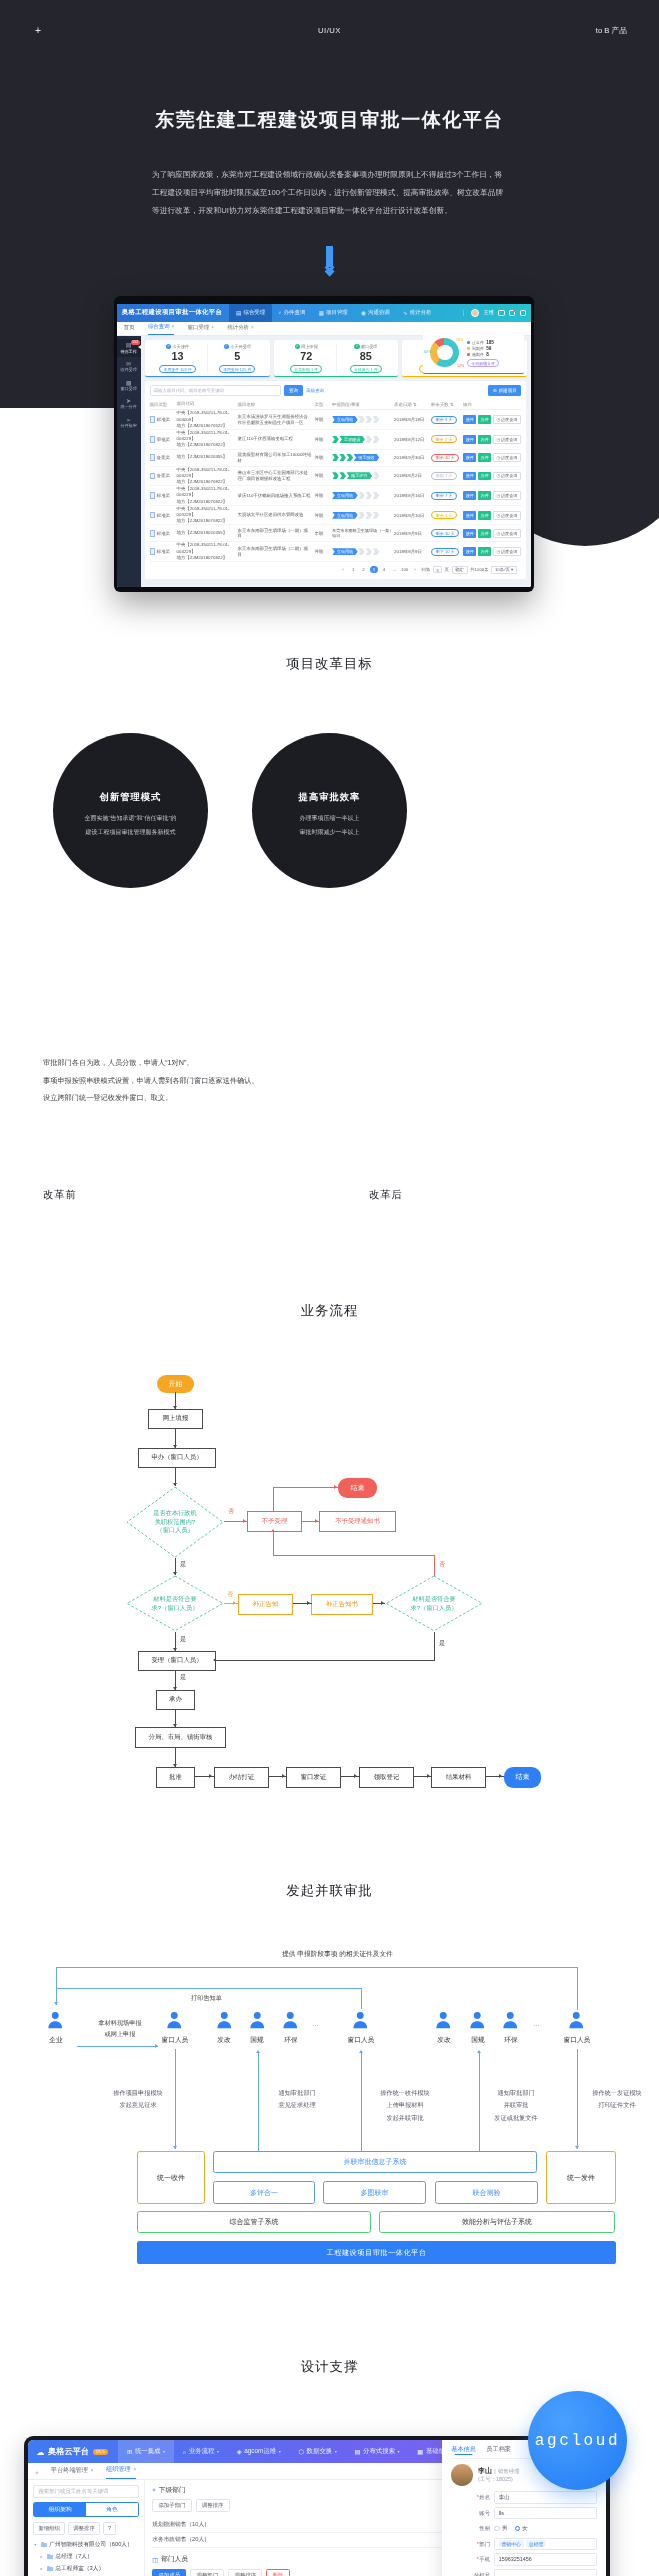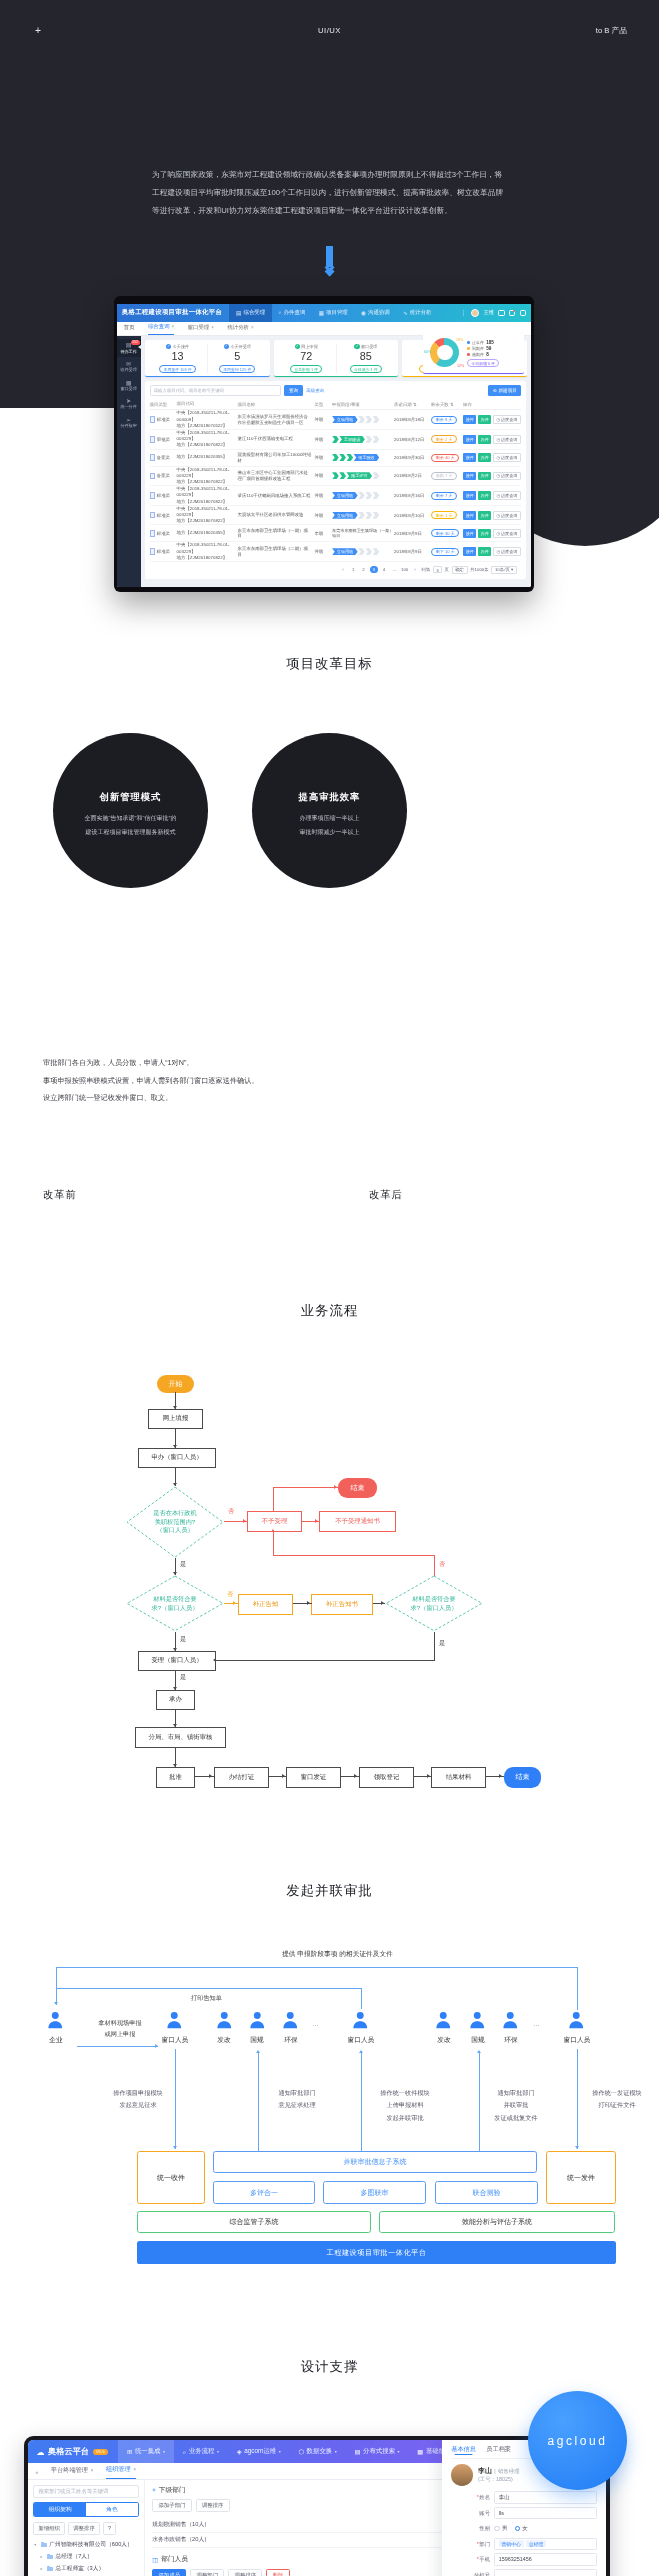--- a/index.html
+++ b/index.html
@@ -44,21 +44,21 @@
 .dsi.on:after{content:"";position:absolute;right:-0.5px;top:50%;margin-top:-2.6px;border:2.6px solid transparent;border-right:3.1px solid #eef1f5}
 .dsi .bdg{position:absolute;top:1px;right:1px;background:#ff4d4f;color:#fff;font-size:3.6px;border-radius:3.6px;padding:0 1.5px}
 .dsi .bdg:empty{display:none}
 .dmain{flex:1;padding:4.1px 4.6px;min-width:0}
 .statrow{display:flex;gap:4.1px}
 .scard{flex:1;background:#fff;border-radius:2.1px;border-bottom:1.5px solid #3d8ef7;display:flex;padding:4.1px 3.1px 3.1px;box-shadow:0 0.5px 1.5px rgba(30,50,90,.06)}
 .shalf{flex:1;text-align:center;position:relative}
 .shalf+.shalf{border-left:0.5px solid #f0f2f6}
 .slab{font-size:4.1px;color:#777;display:flex;align-items:center;justify-content:center;gap:1.5px}
 .sdot{width:5.2px;height:5.2px;border-radius:50%;color:#fff;font-size:3.6px;line-height:5.2px}
-.snum{font-size:10.8px;font-weight:normal;color:#333;margin:1px 0 1.5px}
+.snum{font-size:10.8px;font-weight:bold;color:#333;margin:1px 0 1.5px}
 .spill{display:inline-block;font-size:3.9px;border:0.5px solid;border-radius:4.1px;padding:0.5px 3.1px}
 .dcard{flex:1.15;background:#fff;border-radius:2.1px;border-bottom:1.5px solid #7a5af8;display:flex;align-items:center;padding:3.1px;gap:3.1px;box-shadow:0 0.5px 1.5px rgba(30,50,90,.06)}
 .dwrap{position:relative;width:38px;flex:none;height:32px}
 .donut{position:absolute;left:4.1px;top:1px;width:29px;height:29px;border-radius:50%}
 .donut:after{content:"";position:absolute;inset:6.7px;background:#fff;border-radius:50%}
 .dpct{position:absolute;font-size:3.6px}
 .dleg{flex:1}
 .dlrow{display:flex;align-items:center;gap:2.1px;font-size:4.1px;color:#666;margin:1px 0}
 .dlrow .d{width:2.6px;height:2.6px;border-radius:50%}
 .dlrow b{color:#333;font-size:4.6px}
@@ -129,21 +129,21 @@
 .scol{position:absolute;width:88px;margin-left:-44px;text-align:center;font-size:6.2px;color:#556;line-height:12.4px}
 .sbox{position:absolute;display:flex;align-items:center;justify-content:center;border:0.5px solid;border-radius:2.6px;font-size:7px;background:#fff}
 .sbox.org{border-color:#f5a623;color:#333}
 .sbox.blu{border-color:#5b9bf8;color:#3d8ef7}
 .sbox.grn{border-color:#52cd7c;color:#333}
 .sbar{position:absolute;background:#2f80f7;color:#fff;display:flex;align-items:center;justify-content:center;font-size:7.2px;border-radius:2.6px;letter-spacing:0.5px}
 .sln{position:absolute;background:#64a7f3}
 .stoplbl{position:absolute;width:309px;text-align:center;font-size:6.7px;color:#333}
 
 .agc{position:absolute;left:528px;top:2391px;width:99px;height:99px;border-radius:50%;background:radial-gradient(circle at 35% 30%,#4aa0ff,#1f7bf4);z-index:6;display:flex;align-items:center;justify-content:center;box-shadow:0 7.2px 18.5px rgba(31,123,244,.35)}
-.agc span{color:#fff;font-family:Liberation Sans, sans-serif;font-size:12px;letter-spacing:2.6px}
+.agc span{color:#fff;font-family:Liberation Mono, monospace;font-size:16px;letter-spacing:2.6px}
 
 .admin{position:absolute;left:24px;top:2436px;width:586px;height:290px;background:#17171d;border-radius:9.3px;padding:4.1px;z-index:3;box-shadow:0 9.3px 23px rgba(20,24,40,.25)}
 .admin-in{width:100%;height:100%;background:#fff;border-radius:5.2px;overflow:hidden;position:relative;display:flex;flex-direction:column}
 .ahead{height:23px;background:linear-gradient(100deg,#3f7bf2,#6a65f1 55%,#8a63f2);display:flex;align-items:center;color:#fff;flex:none}
 .alogo{display:flex;align-items:center;gap:3.6px;padding:0 10.3px 0 8.2px;font-size:8.2px;font-weight:bold}
 .aver{background:#f7a426;font-size:4.4px;border-radius:4.1px;padding:0.5px 3.1px;font-weight:normal}
 .anav{display:flex;height:100%}
 .anav .ni{display:flex;align-items:center;gap:2.6px;padding:0 8.8px;font-size:6.4px;color:#eef3ff}
 .anav .ni.on{background:rgba(255,255,255,.16)}
 .anav .car{font-size:4.1px;opacity:.8}
@@ -198,20 +198,21 @@
 
 <div id="page">
 
   <div class="hero"></div>
   <div class="hero-circle"></div>
   <div class="topbar">
     <span class="plus">+</span>
     <span class="mid">UI/UX</span>
     <span class="rgt">to B 产品</span>
   </div>
+  <div class="hero-title">东莞住建工程建设项目审批一体化平台</div>
   <div class="hero-desc">为了响应国家政策，东莞市对工程建设领域行政确认类备案事项办理时限原则上不得超过3个工作日，将工程建设项目平均审批时限压减至100个工作日以内，进行创新管理模式、提高审批效率、树立改革品牌等进行改革，开发和UI协力对东莞住建工程建设项目审批一体化平台进行设计改革创新。</div>
   <div class="darr">
     <div class="bar"></div>
       <div class="chv"></div>
       <div class="chv"></div>
   </div>
 
   <div class="dash">
    <div class="dashin">
     <div class="dhead">

